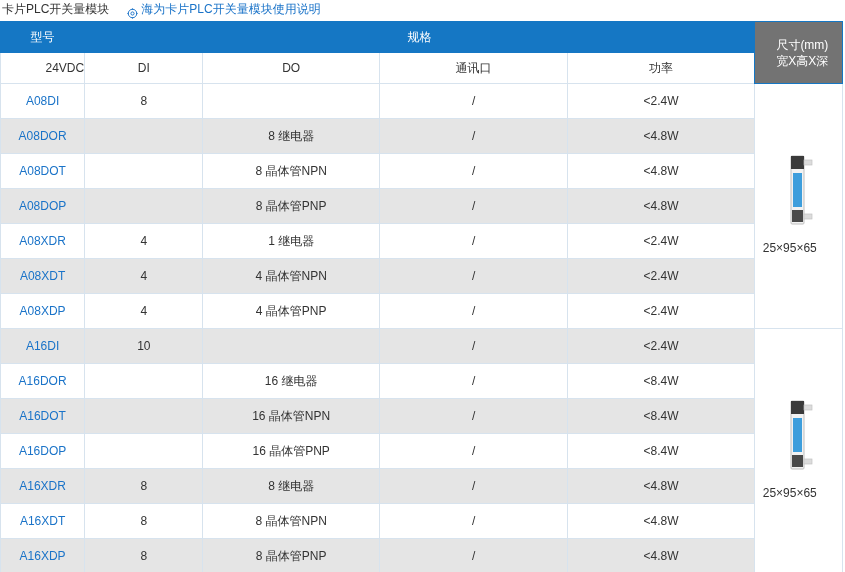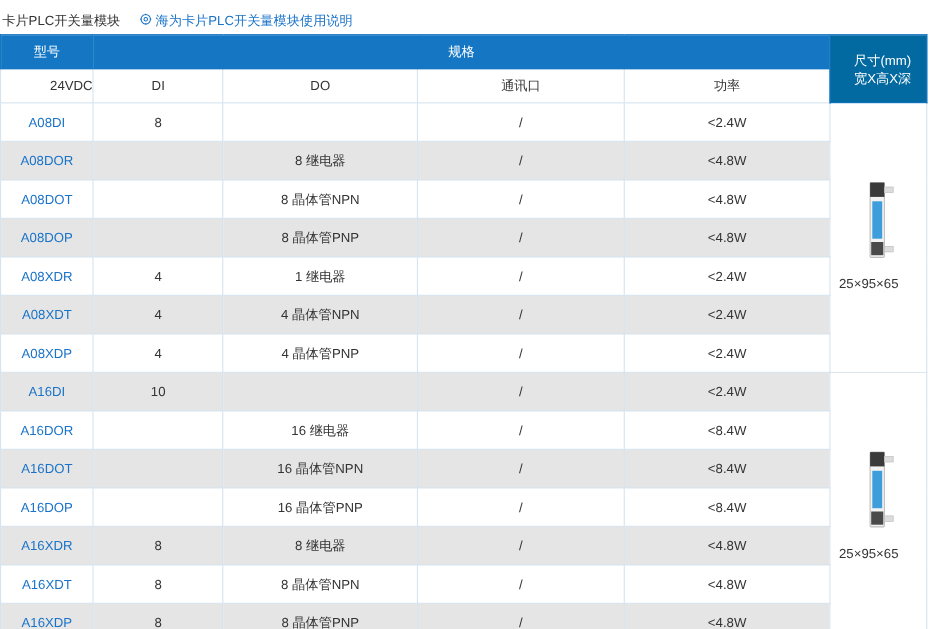--- a/index.html
+++ b/index.html
@@ -20,31 +20,30 @@
     width: 845px;
     height: 572px;
   }
   
   .topbar {
     display: flex;
     align-items: center;
     height: 18px;
     padding: 0 0 0 2px;
     gap: 18px;
-    margin-top: 10px;
   }
   .topbar .title {
     font-size: 12px;
     color: #333333;
     font-weight: normal;
     white-space: nowrap;
   }
   .topbar .link-wrap {
     display: flex;
-    align-items: flex-start;
+    align-items: flex-end;
     gap: 3px;
     white-space: nowrap;
   }
   .topbar .link-icon {
     display: inline-block;
     width: 11px;
     height: 11px;
     position: relative;
     top: 1px;
   }
@@ -81,21 +80,21 @@
     background: #ffffff;
     color: #333333;
     height: 30px;
     font-size: 13px;
   }
   .hdr-sub.first {
     text-align: right;
     padding-left: 10px;
   }
   .dim-head {
-    background: #0369a1;
+    background: #737373;
     color: #ffffff;
     font-size: 12px;
     line-height: 16px;
     text-align: left;
     padding-left: 8px !important;
     border-color: #1577c4 !important;
   }
   .row-alt { background: #e5e5e5; }
   .row-plain { background: #ffffff; padding-left: 42px; }
   td.model {

